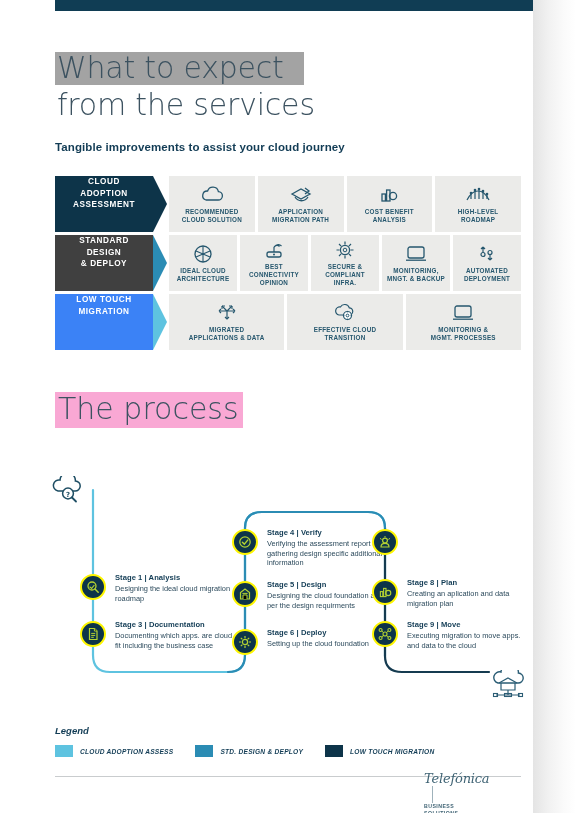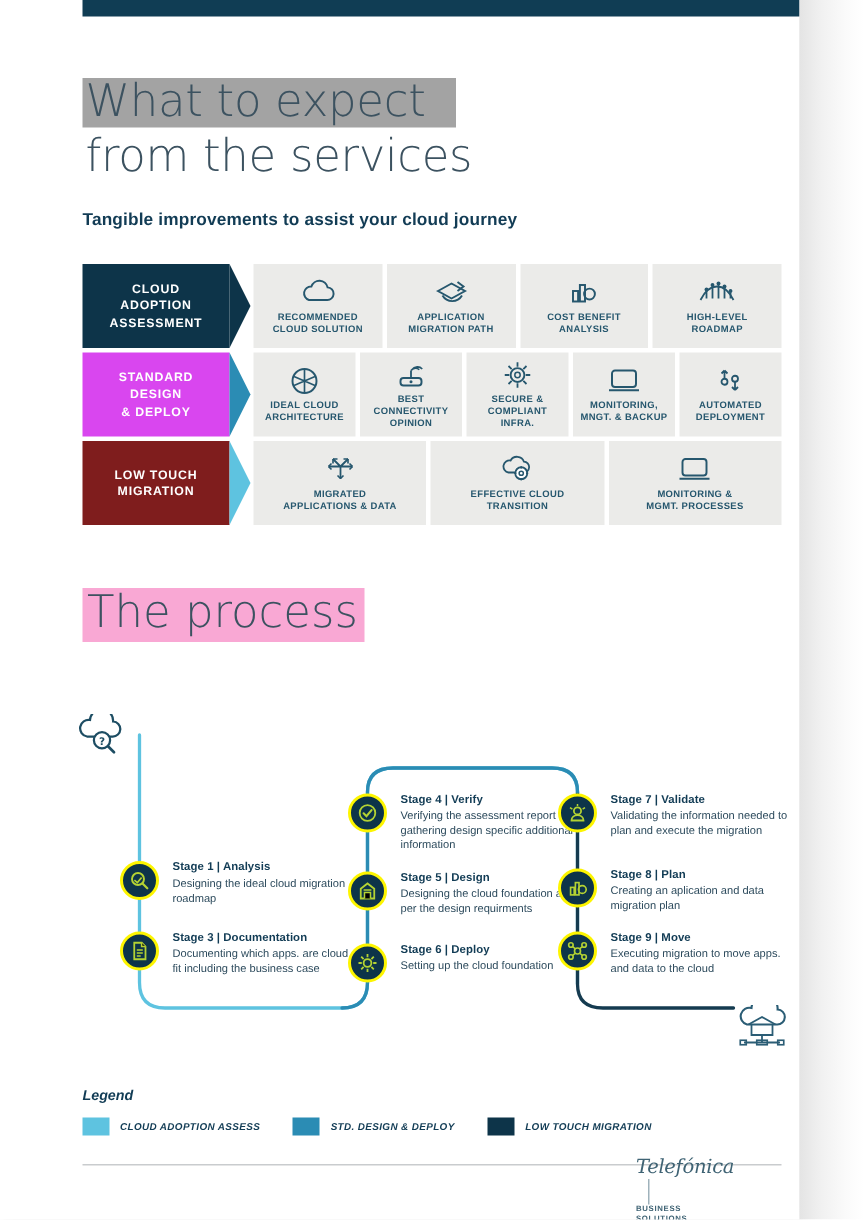--- a/index.html
+++ b/index.html
@@ -36,32 +36,32 @@
   .subtitle{
     margin-top:20px;font-size:11.5px;font-weight:bold;color:#123c55;
     letter-spacing:.1px;
   }
 
   
   .matrix{position:absolute;left:55px;top:176px;width:466px;}
   .mrow{display:flex;margin-bottom:3px;height:56px;}
   .mhead{
     position:relative;width:98px;flex:0 0 98px;
-    display:flex;flex-direction:column;align-items:center;justify-content:center;
+    display:flex;flex-direction:column;align-items:center;justify-content:flex-start;
     color:#ffffff;font-size:8.2px;font-weight:bold;letter-spacing:.55px;
     line-height:11.5px;text-align:center;
   }
   .mhead::after{
     content:"";position:absolute;left:100%;top:0;width:0;height:0;
     border-top:28px solid transparent;border-bottom:28px solid transparent;
     border-left:14px solid currentColor;
   }
   .mhead.c1{background:#0d3449;color:#0d3449;}
-  .mhead.c2{background:#d946ef;color:#2b8cb4;}
-  .mhead.c3{background:#7f1d1d;color:#5ec3e0;}
+  .mhead.c2{background:#404040;color:#2b8cb4;}
+  .mhead.c3{background:#3b82f6;color:#5ec3e0;}
   .mhead span{color:#ffffff;position:relative;z-index:2;display:block;}
   .mcells{display:flex;flex:1;margin-left:16px;gap:3px;}
   .mcell{
     flex:1;background:#ebebe9;
     display:flex;flex-direction:column;align-items:center;justify-content:center;
     padding:4px 3px;box-sizing:border-box;
   }
   .mcell .ic{height:21px;display:flex;align-items:center;justify-content:center;margin-bottom:3px;}
   .mcell .lbl{
     font-size:6.3px;font-weight:bold;color:#26576e;letter-spacing:.25px;
@@ -427,24 +427,20 @@
     </div>
 
     <div class="stage" style="left:372px;top:68px;">
       <div class="badge">
         <svg width="14" height="14" viewBox="0 0 14 14">
             <circle cx="7" cy="5.6" r="2.4" fill="none" stroke="#b4d233" stroke-width="1.2"></circle>
             <path d="M3 12c0-2.2 1.8-3.6 4-3.6S11 9.8 11 12z" fill="none" stroke="#b4d233" stroke-width="1.2"></path>
             <path d="M2 3.4l1.6 1M12 3.4l-1.6 1M7 1v1.4" stroke="#b4d233" stroke-width="1"></path>
           </svg>
       </div>
-      <div class="stxt">
-        <div class="stitle"><span>Stage 7</span> | <span>Validate</span></div>
-        <div class="sdesc">Validating the information needed to plan and execute the migration</div>
-      </div>
     </div>
 
     <div class="stage" style="left:372px;top:118px;">
       <div class="badge">
         <svg width="14" height="14" viewBox="0 0 14 14">
             <rect x="2.4" y="6.6" width="2.4" height="5" fill="none" stroke="#b4d233" stroke-width="1.1"></rect>
             <rect x="5.6" y="3.4" width="2.4" height="8.2" fill="none" stroke="#b4d233" stroke-width="1.1"></rect>
             <circle cx="10.2" cy="8" r="2.6" fill="none" stroke="#b4d233" stroke-width="1.1"></circle>
           </svg>
       </div>

